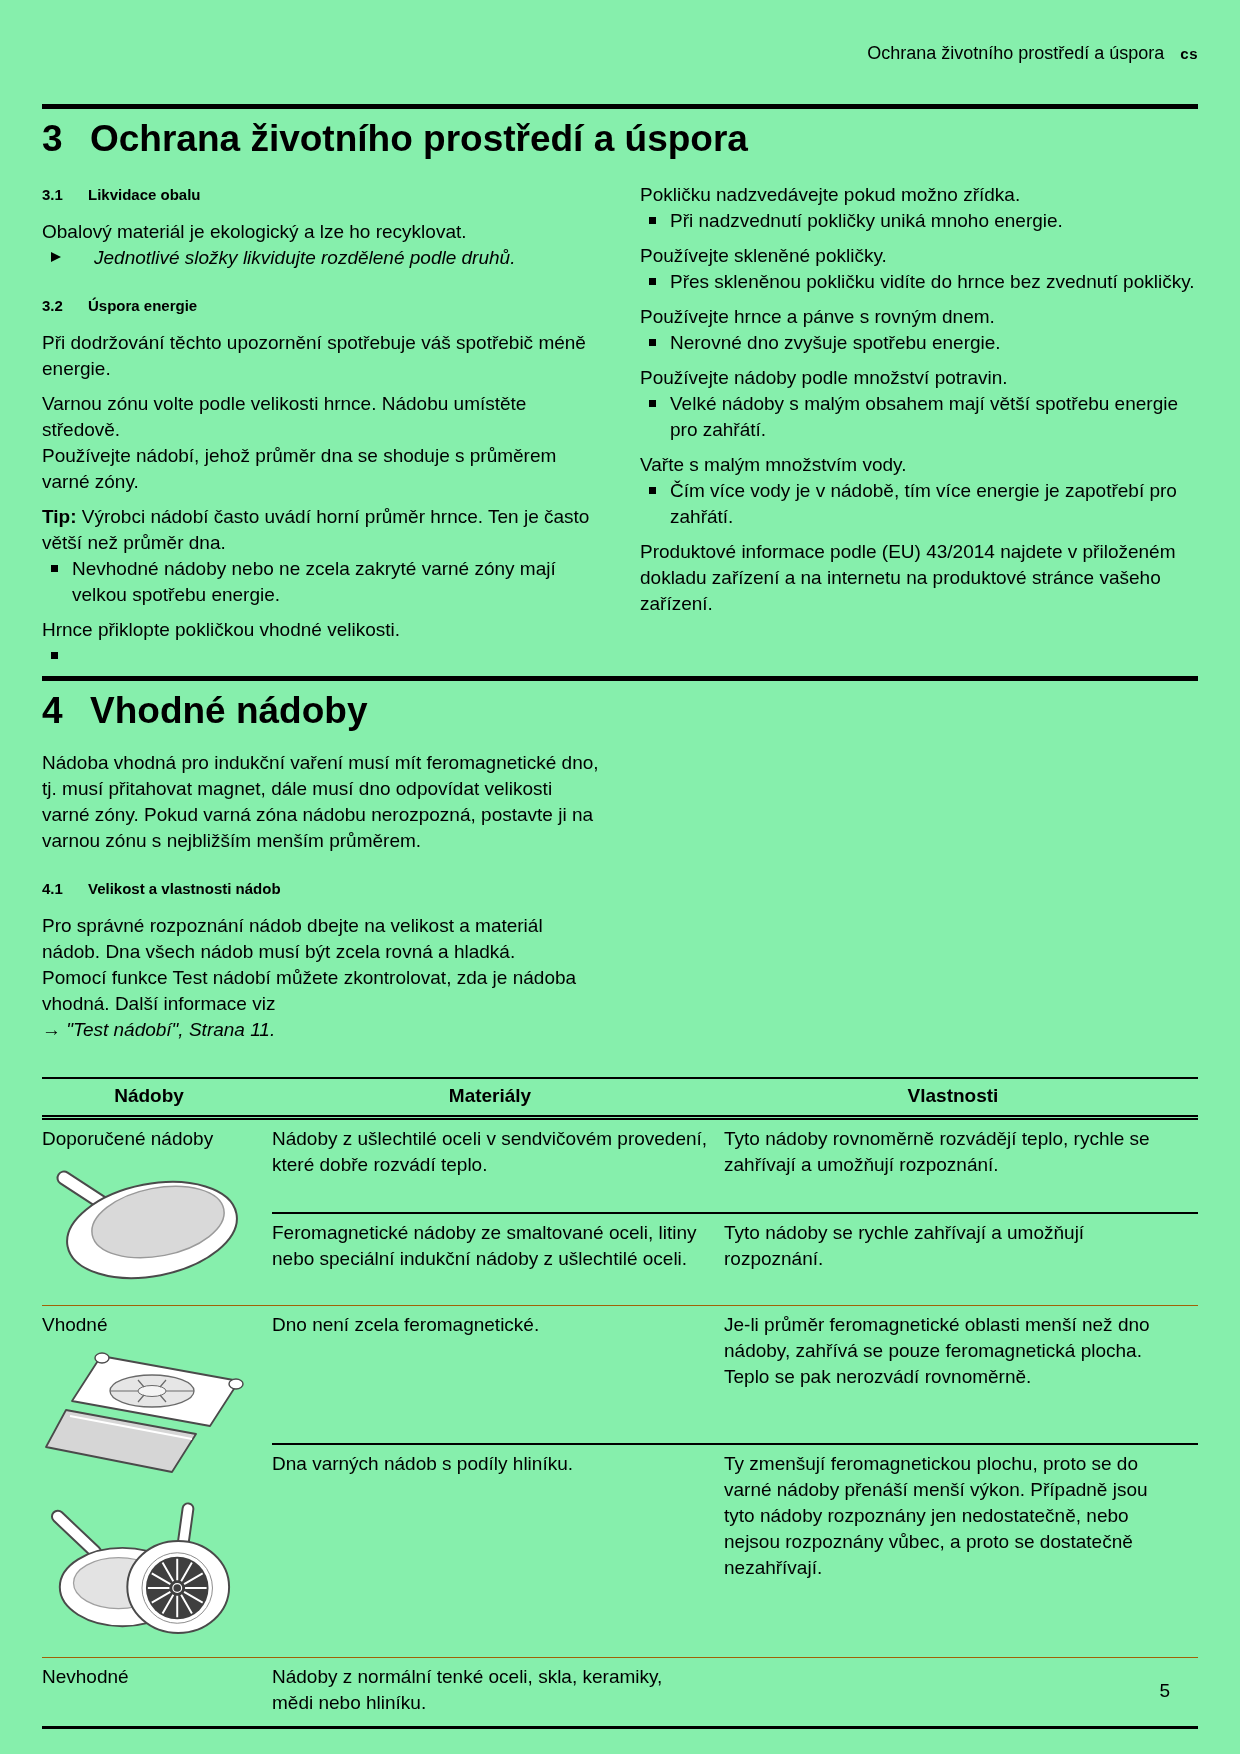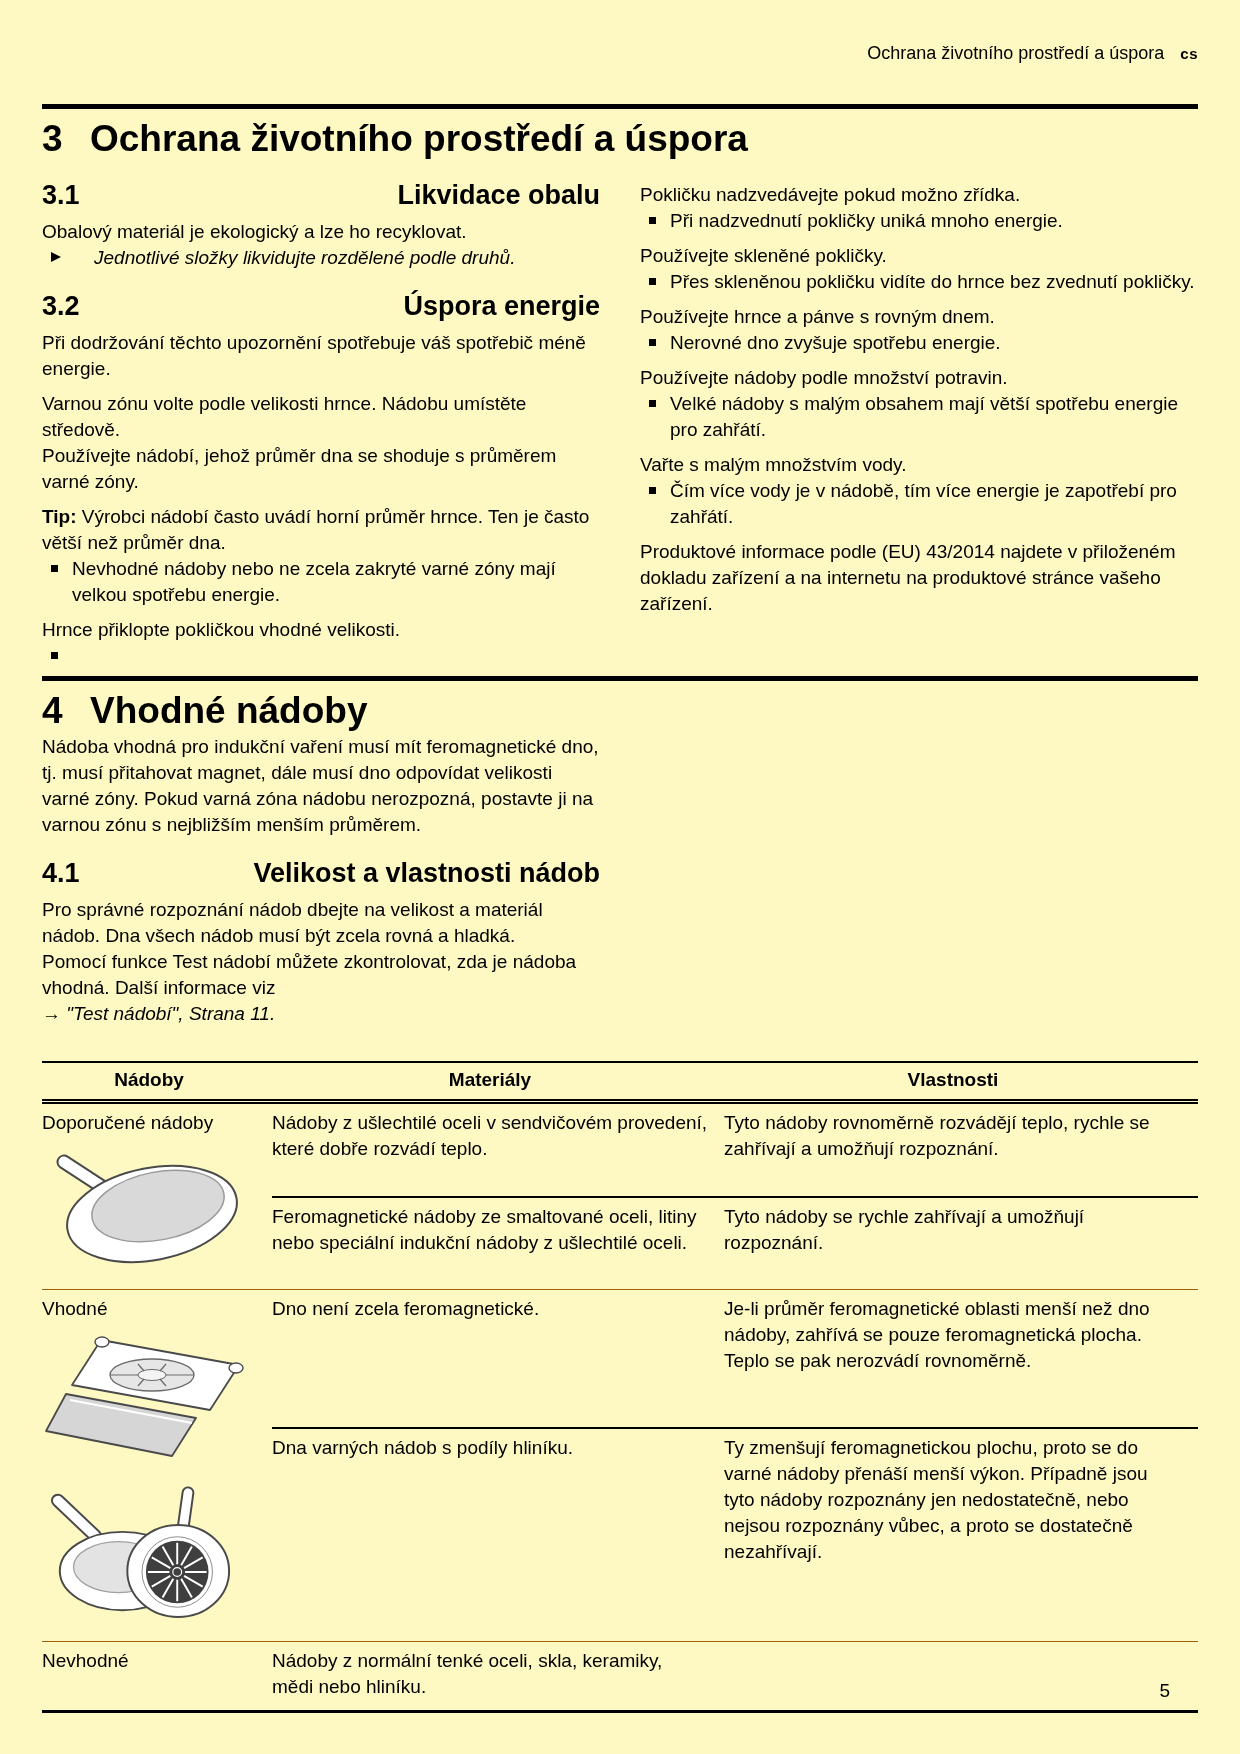--- a/index.html
+++ b/index.html
@@ -1,19 +1,19 @@
 <!DOCTYPE html>
 <html lang="cs"><head>
 <meta charset="utf-8">
 <style>
   html,body{margin:0;padding:0;background:#ffffff;}
   .page{
     position:relative;
     width:1240px;height:1754px;
-    background:#fef9c3;color:#000;
+    background:#86efac;color:#000;
     font-family:"Liberation Sans","DejaVu Sans",sans-serif;
     font-size:19px;line-height:26px;
     overflow:hidden;
   }
   .inner{padding:0 42px;}
   
   .running-header{
     position:absolute;top:42px;right:42px;
     font-size:18px;line-height:22px;color:#000;
   }
@@ -21,37 +21,37 @@
   
   .chapter3{margin-top:104px;}
   .chapter4{margin-top:24px;}
   .h1{
     border-top:5px solid #000;
     padding-top:7px;margin:0;
     font-size:37px;line-height:46px;font-weight:bold;
     display:flex;
   }
   .h1 .num{width:48px;flex:0 0 auto;}
-  h2.h2{font-size:27px;line-height:30px;font-weight:bold;margin:20px 0 9px;display:flex;justify-content:space-between;}
+  h2.h2{font-size:15px;line-height:30px;font-weight:bold;margin:20px 0 9px;display:flex;}
   h2.h2 .h2num{width:46px;flex:0 0 auto;}
   h2.h2.first{margin-top:4px;}
   
   .columns{display:flex;gap:40px;margin-top:14px;}
   .col{width:558px;flex:0 0 auto;}
   .col-right{padding-top:6px;}
   .group{margin-bottom:9px;}
   p.para{margin:0;}
   
   .bullet{position:relative;padding-left:30px;margin:0;}
   .sq{position:absolute;left:9px;top:9px;width:7px;height:7px;background:#000;}
   .step{position:relative;padding-left:52px;margin:0;font-style:italic;}
   .tri{position:absolute;left:9px;top:7px;width:0;height:0;
        border-left:10px solid #000;border-top:5.5px solid transparent;border-bottom:5.5px solid transparent;}
   .ref{font-style:italic;}
-  .s4body{width:558px;margin-top:0;}
+  .s4body{width:558px;margin-top:16px;}
   
   table.cookware{
     width:100%;border-collapse:collapse;margin-top:34px;
     font-size:19px;line-height:26px;
     border-top:2px solid #000;
   }
   table.cookware th{
     text-align:center;font-weight:bold;vertical-align:top;
     padding:4px 16px 6px 0;border-bottom:5px double #000;
   }

